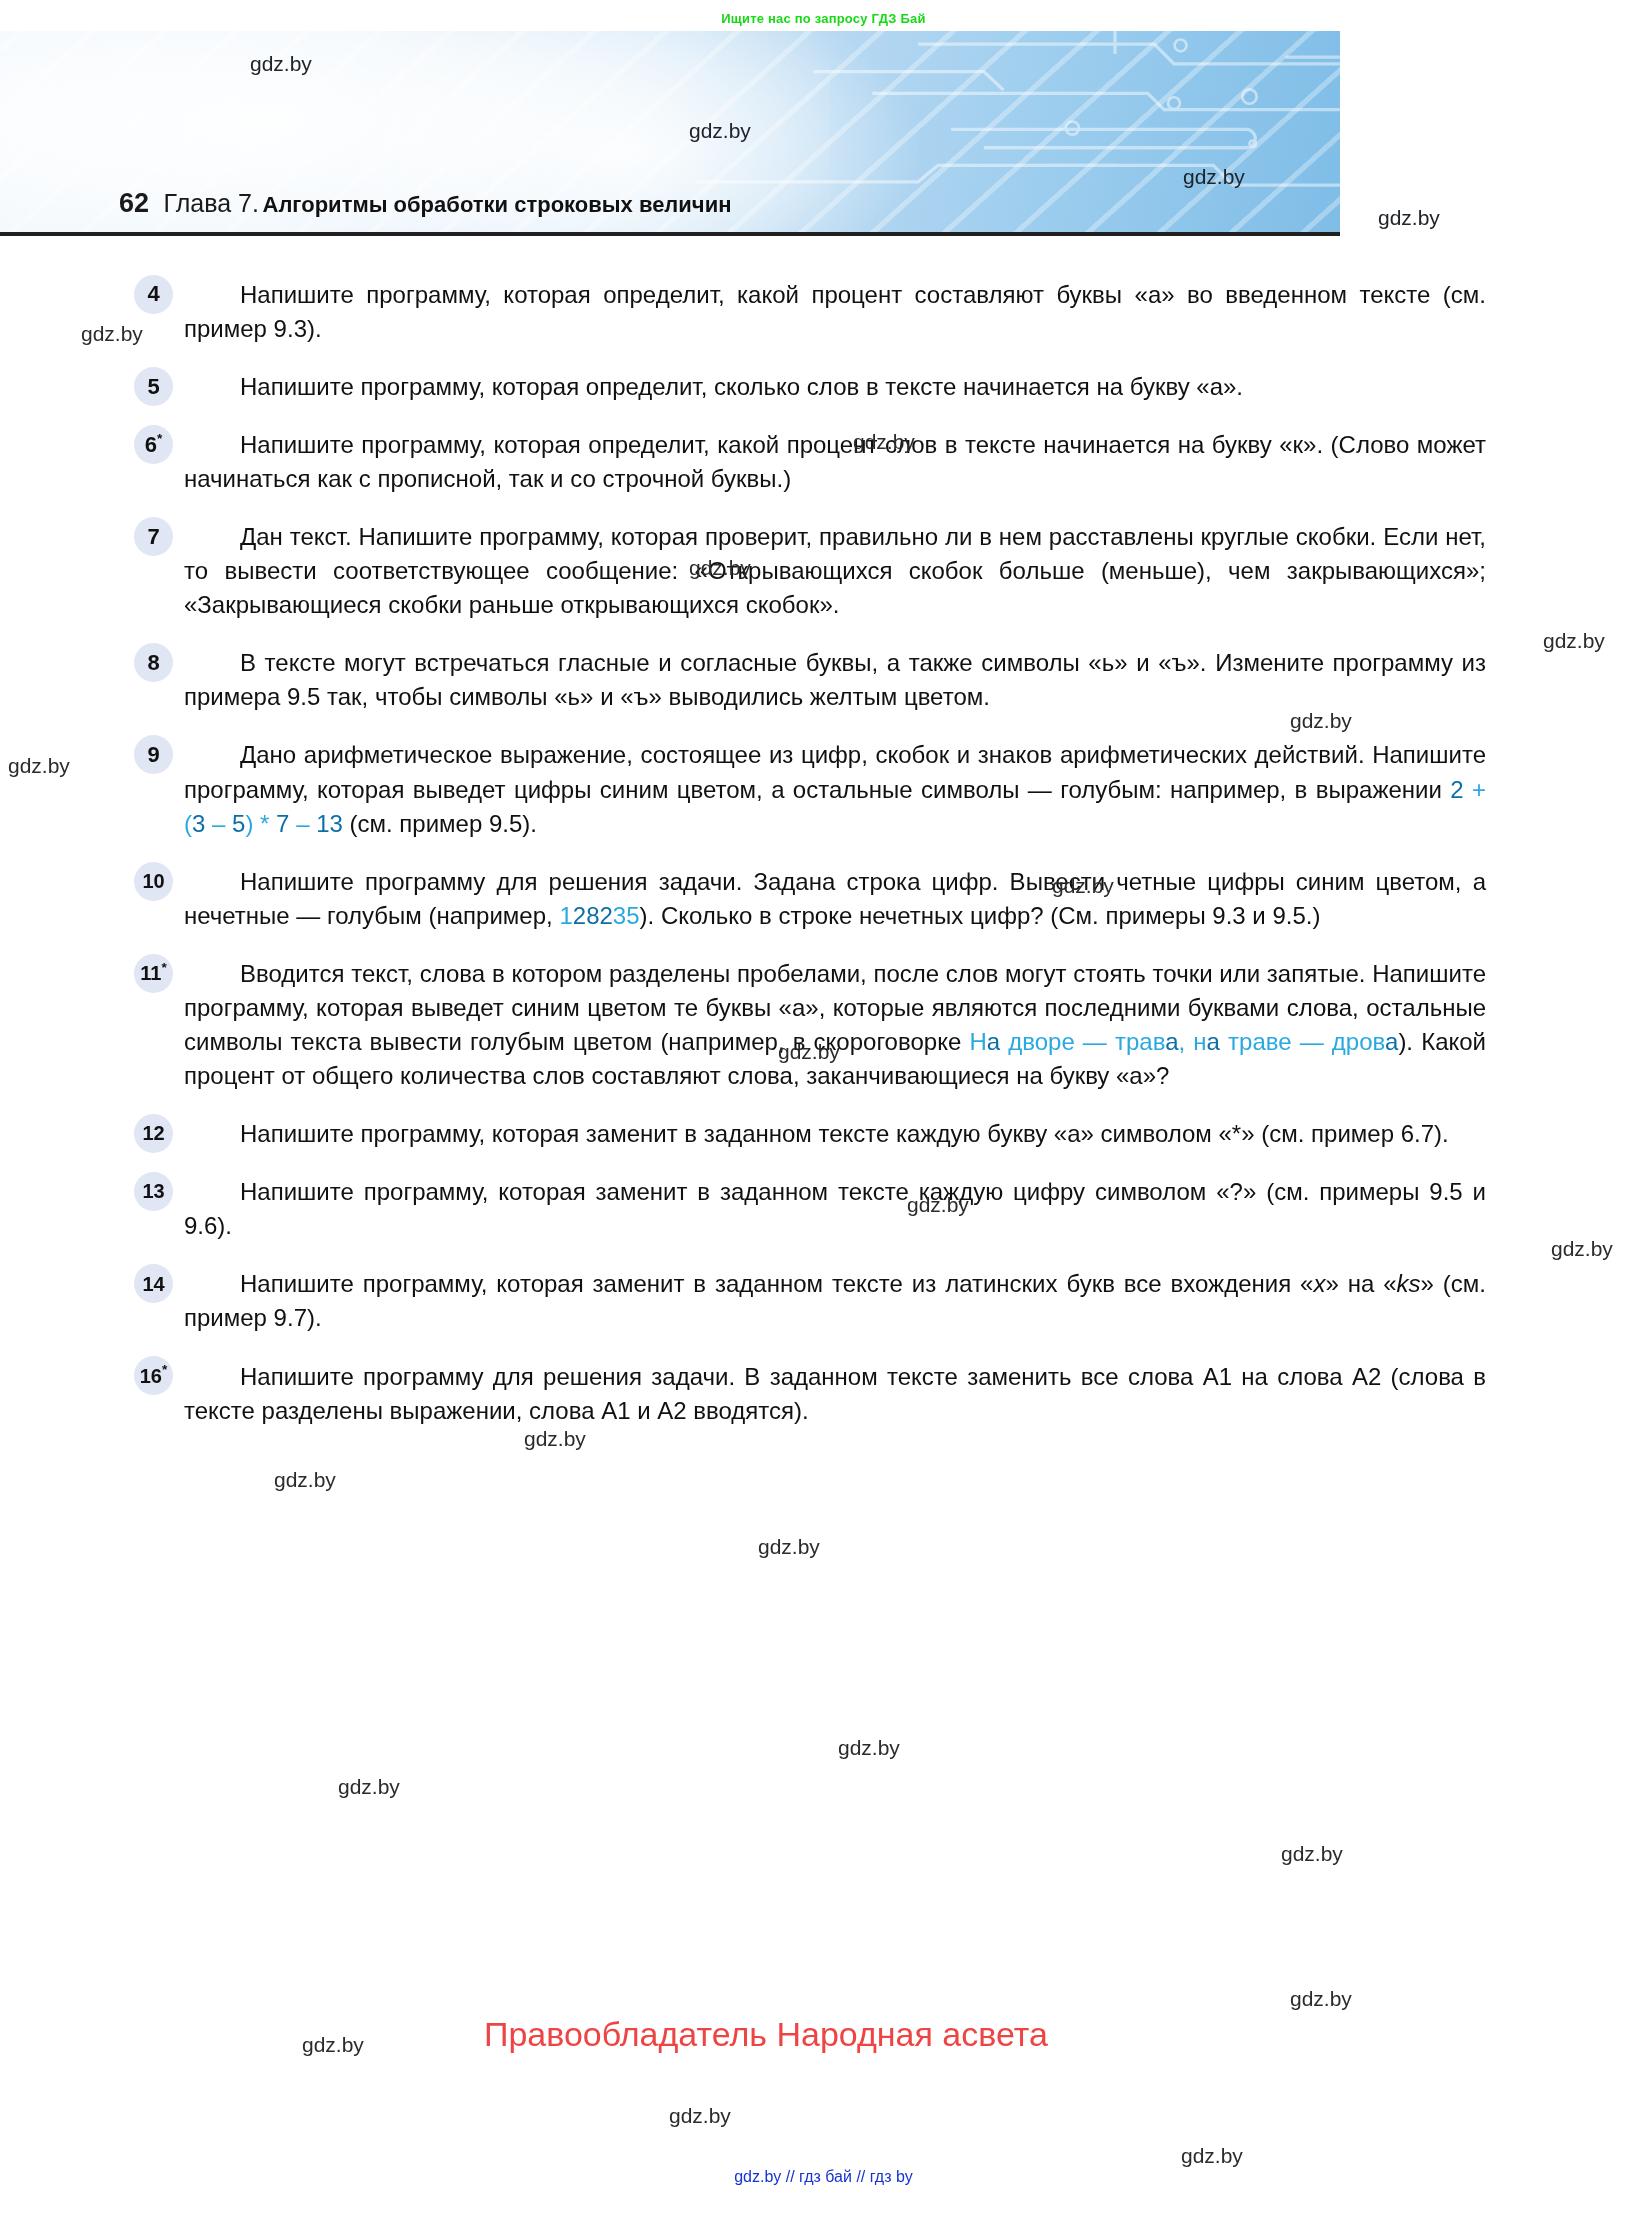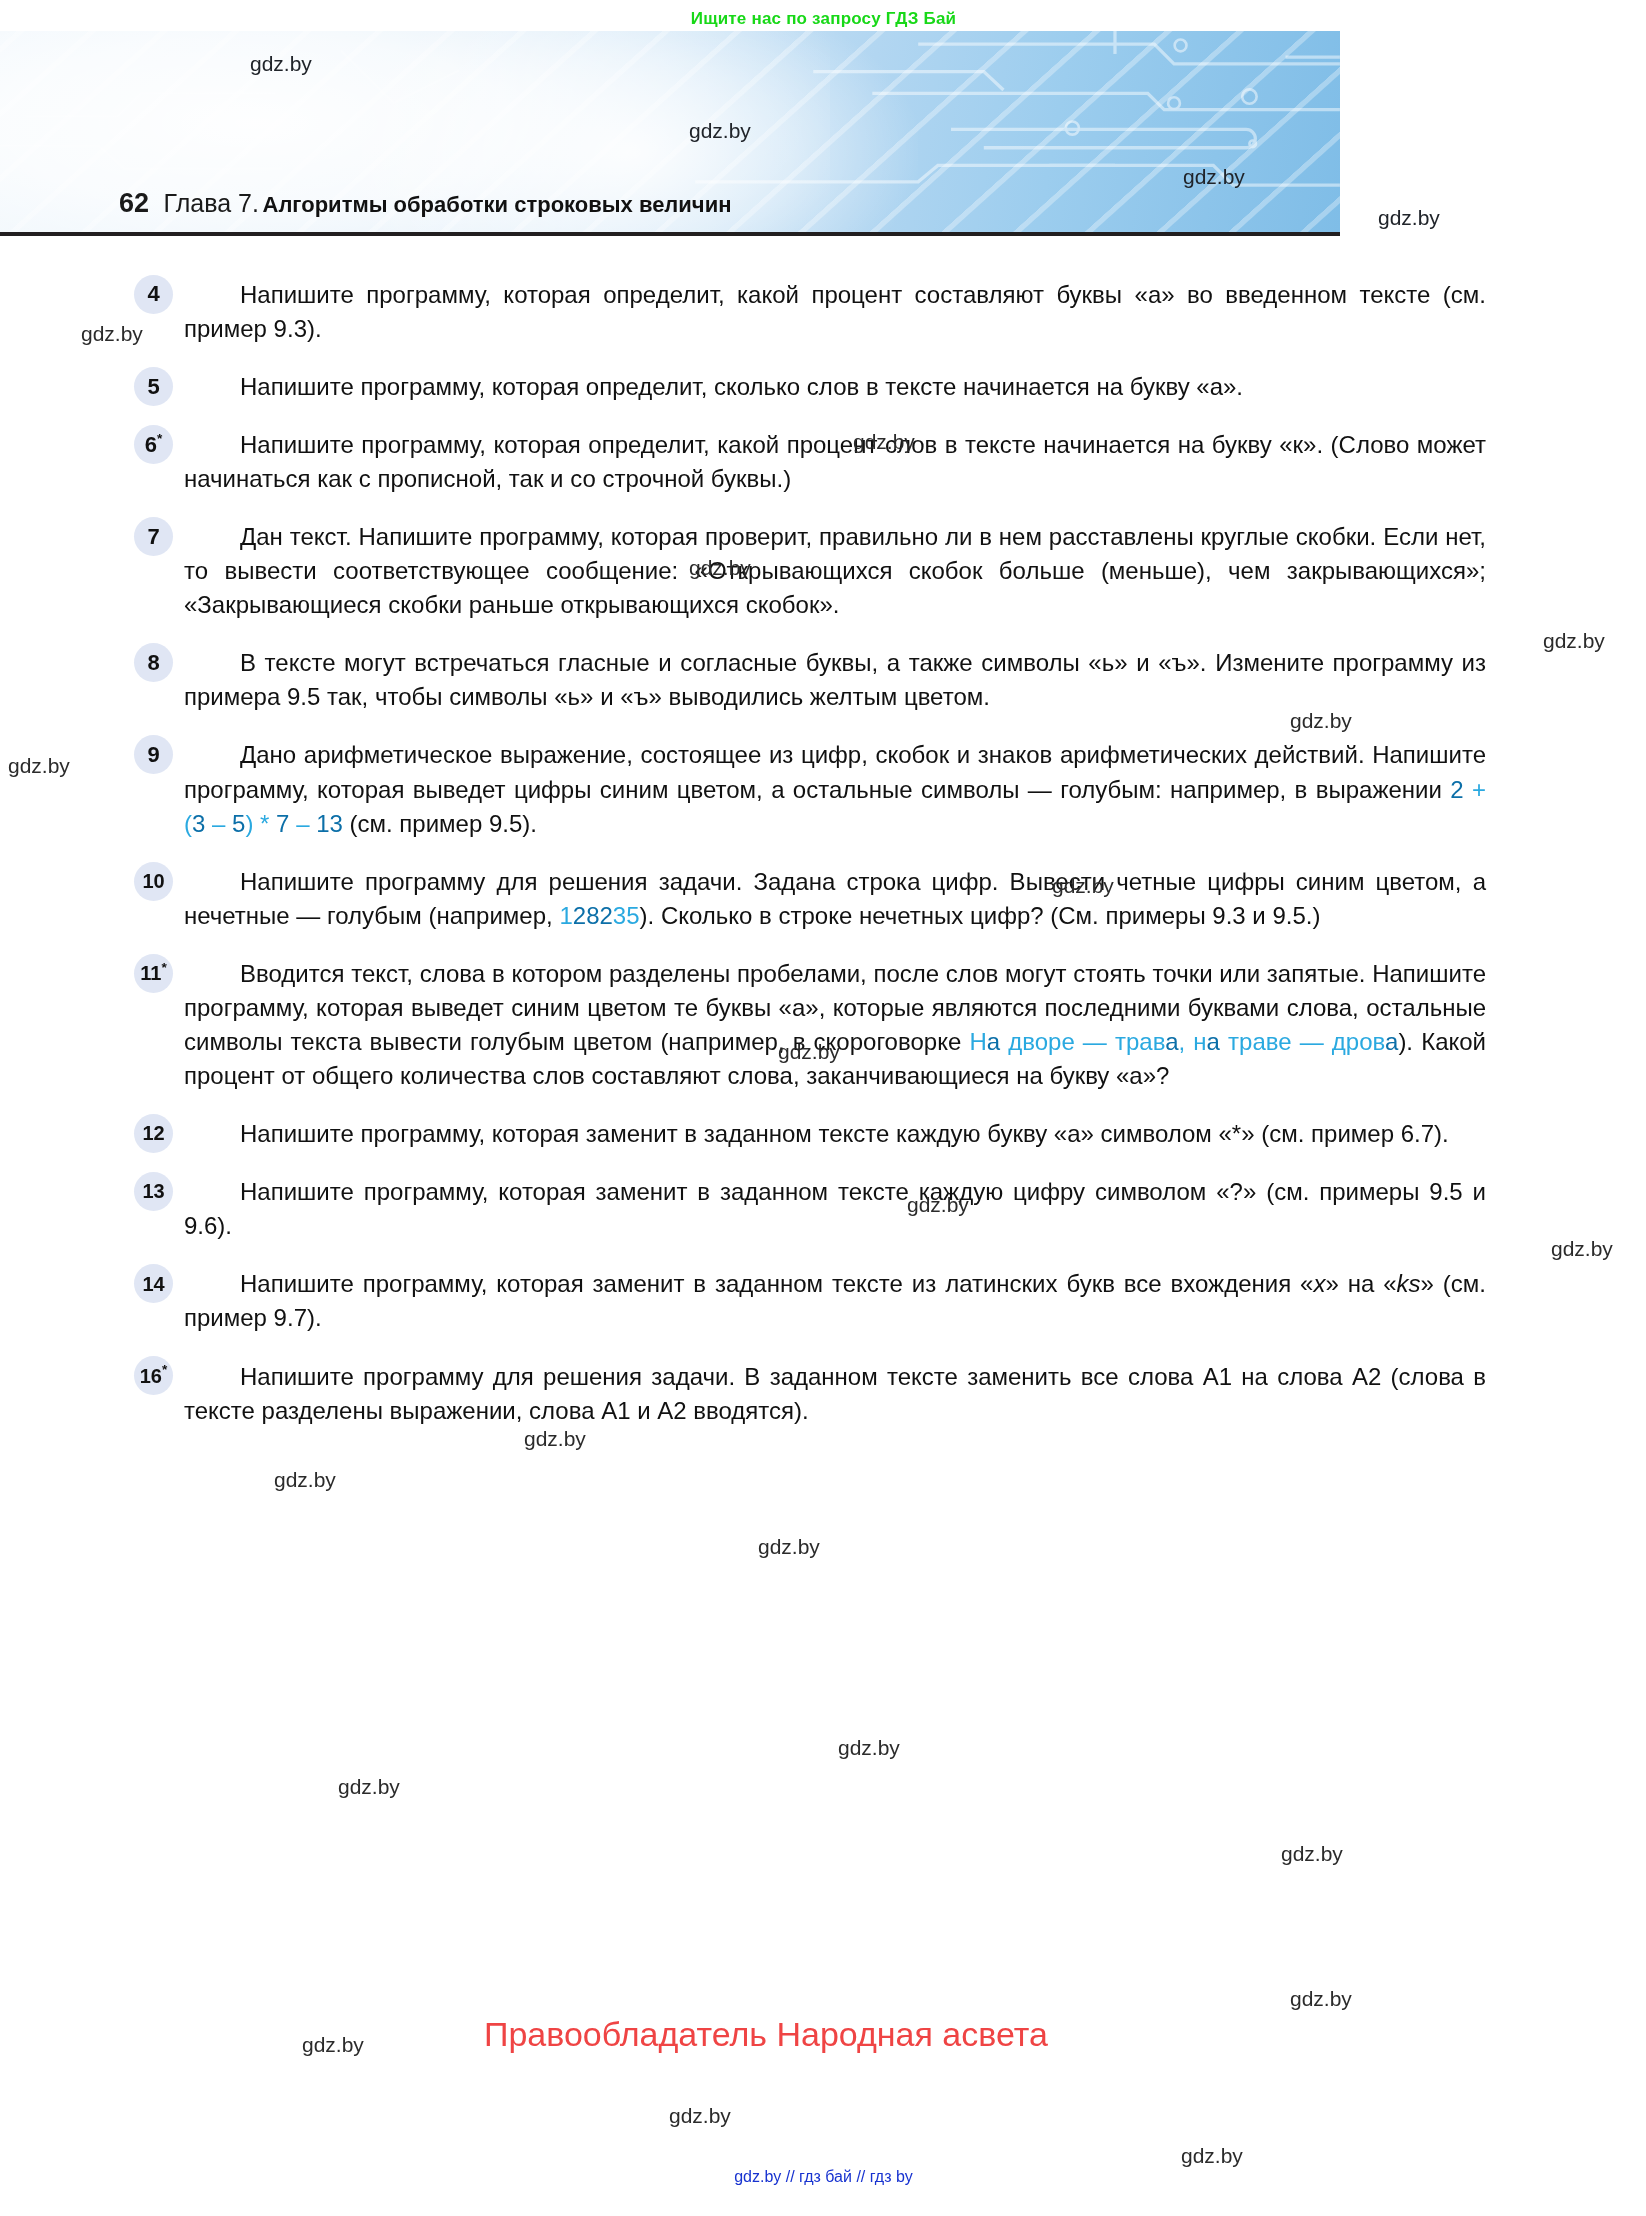--- a/index.html
+++ b/index.html
@@ -12,21 +12,21 @@
   }
 
   
   .promo-strip{
     height:31px;
     display:flex; align-items:center; justify-content:center;
     background:#ffffff;
   }
   .promo-text{
     color:#18d818;
-    font-size:17px;
+    font-size:13px;
     font-weight:600;
     letter-spacing:0.2px;
     white-space:nowrap;
     margin-top:6px;
   }
 
   
   .banner{
     position:relative;
     height:201px;

